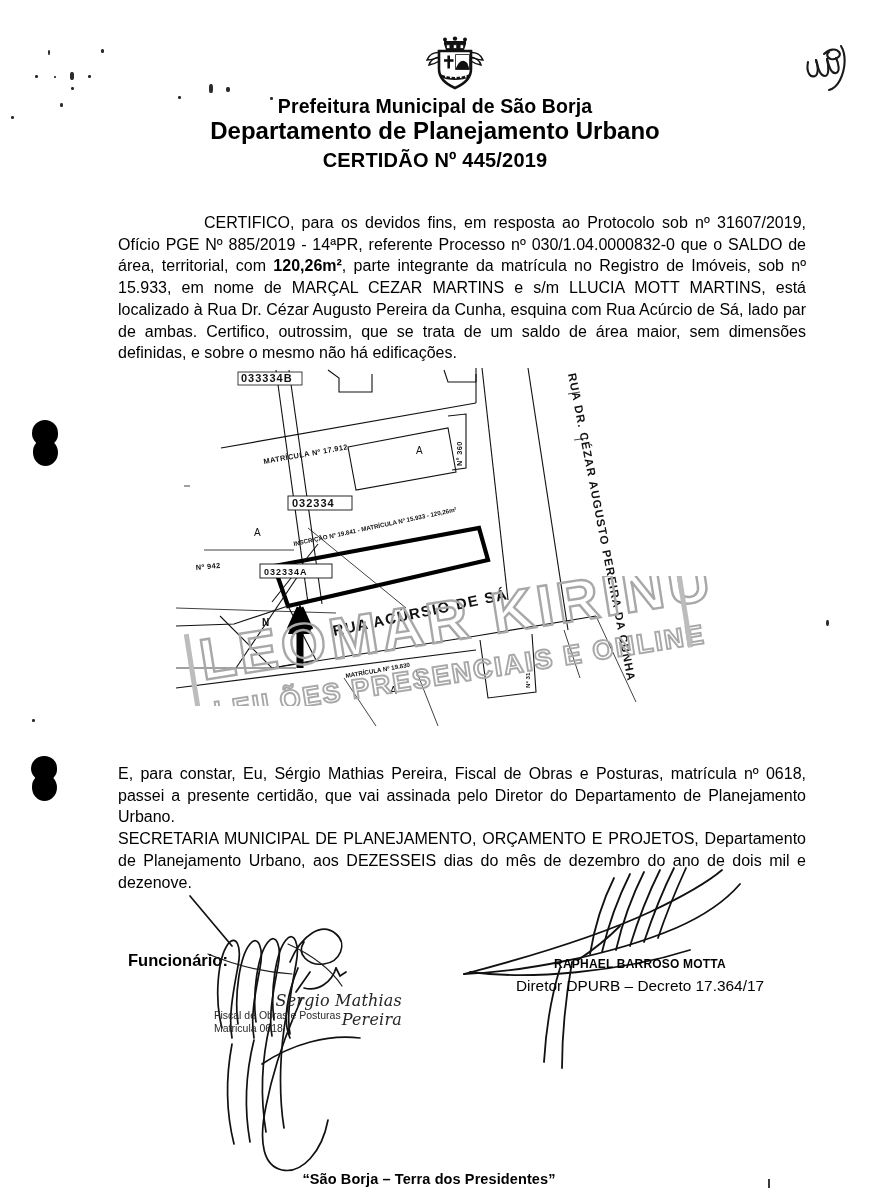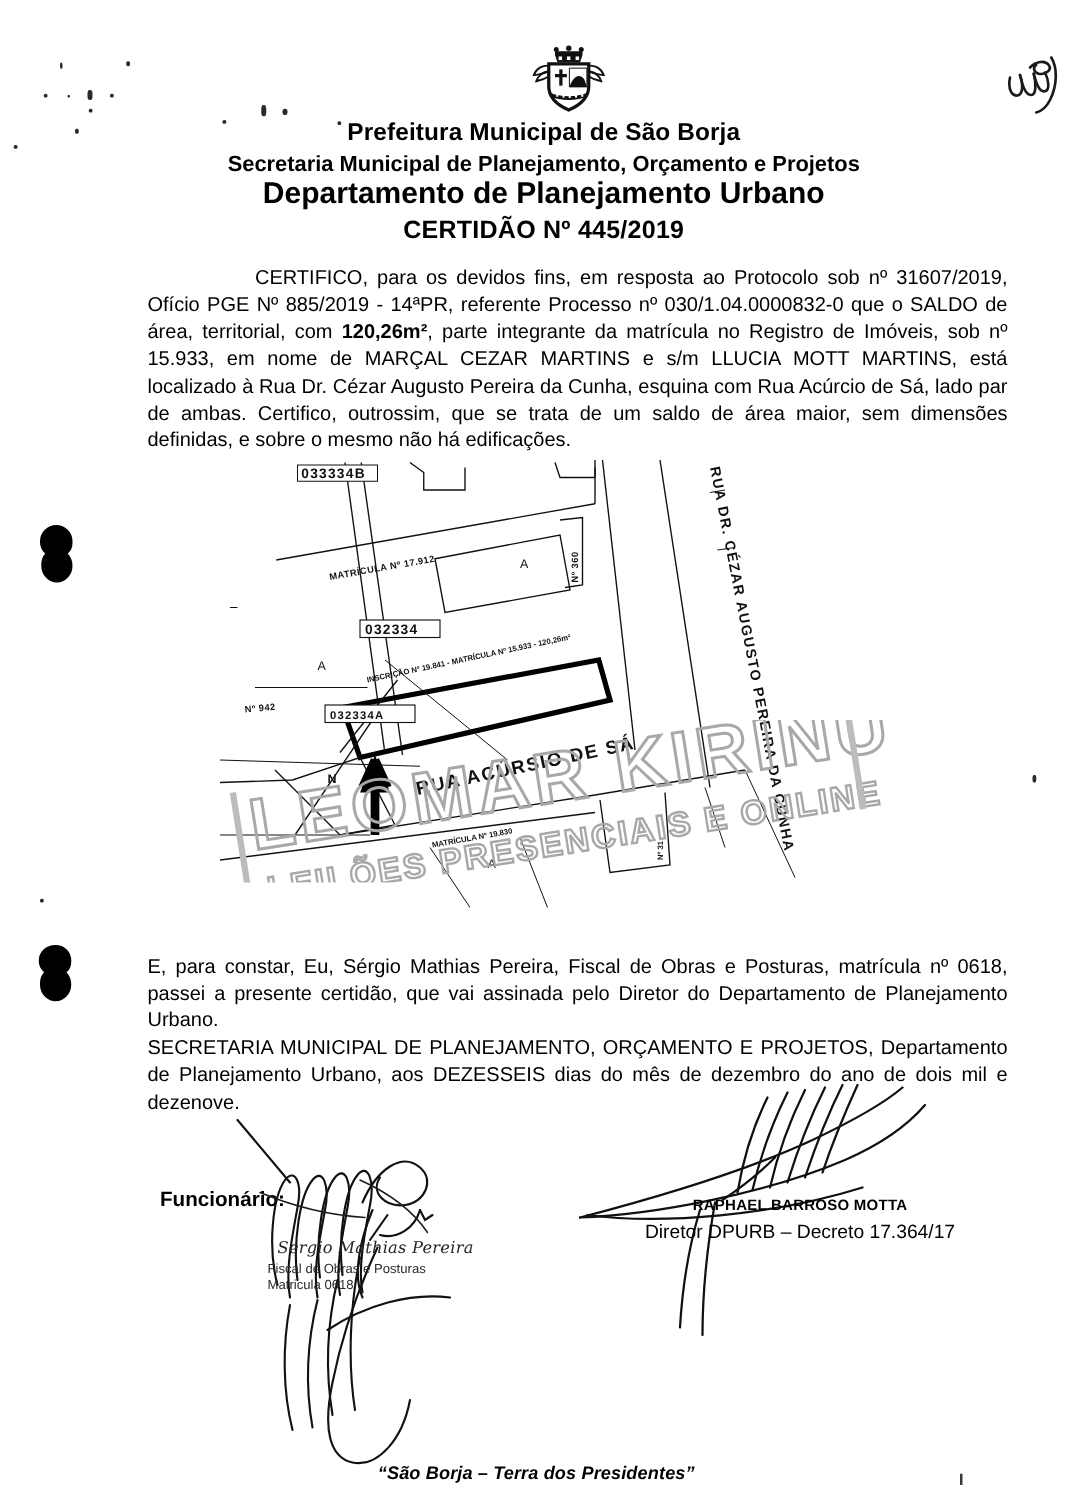--- a/index.html
+++ b/index.html
@@ -130,24 +130,24 @@
     left: 128px;
     top: 935px;
     font-size: 16.5px;
     font-weight: bold;
   }
   .sig-left-name {
     position: absolute;
     left: 222px;
     top: 975px;
     width: 180px;
-    text-align: left;
+    text-align: right;
     font-family: "DejaVu Serif", serif;
     font-style: italic;
-    font-size: 13px;
+    font-size: 16px;
     color: #262626;
     letter-spacing: .2px;
   }
   .sig-left-role {
     position: absolute;
     left: 214px;
     top: 993px;
     width: 196px;
     text-align: left;
     font-size: 10.5px;
@@ -180,21 +180,20 @@
   
   .footer-motto {
     position: absolute;
     left: 0;
     top: 1155px;
     width: 858px;
     text-align: center;
     font-size: 14.5px;
     font-weight: bold;
     letter-spacing: .1px;
-    font-style: italic;
   }
   .footer-artifact {
     position: absolute;
     left: 768px;
     top: 1163px;
     width: 2px;
     height: 9px;
     background: #3a3a3a;
   }
 
@@ -280,21 +279,20 @@
         <path d="M20 26 C22 34 24 42 29 42 C33 42 33 33 31 25"></path>
         <path d="M31 25 C33 32 35 40 40 39 C44 38 43 30 40 24"></path>
         <path d="M28 20 C33 15 40 14 43 18 C46 22 40 26 35 25 C31 24 30 20 33 18"></path>
         <path d="M45 12 C50 20 50 34 44 46 C41 52 37 55 33 56"></path>
       </g>
     </svg>
   </div>
 
   <div class="header-block">
     <div class="org-line1">Prefeitura Municipal de São Borja</div>
-    <div class="org-line2">Secretaria Municipal de Planejamento, Orçamento e Projetos</div>
     <div class="org-line3">Departamento de Planejamento Urbano</div>
     <div class="cert-no">CERTIDÃO Nº 445/2019</div>
   </div>
 
   <div class="body-para" id="para-main"><span>CERTIFICO, para os devidos fins, em resposta ao Protocolo sob nº 31607/2019, Ofício PGE Nº 885/2019 - 14ªPR, referente Processo nº 030/1.04.0000832-0 que o SALDO de área, territorial, com </span><b class="strong">120,26m²</b><span>, parte integrante da matrícula no Registro de Imóveis, sob nº 15.933, em nome de MARÇAL CEZAR MARTINS e s/m LLUCIA MOTT MARTINS, está localizado à Rua Dr. Cézar Augusto Pereira da Cunha, esquina com Rua Acúrcio de Sá, lado par de ambas. Certifico, outrossim, que se trata de um saldo de área maior, sem dimensões definidas, e sobre o mesmo não há edificações.</span></div>
 
   <div class="blot b1"></div>
   <div class="blot b2"></div>
   <div class="blot b3"></div>
   <div class="blot b4"></div>

